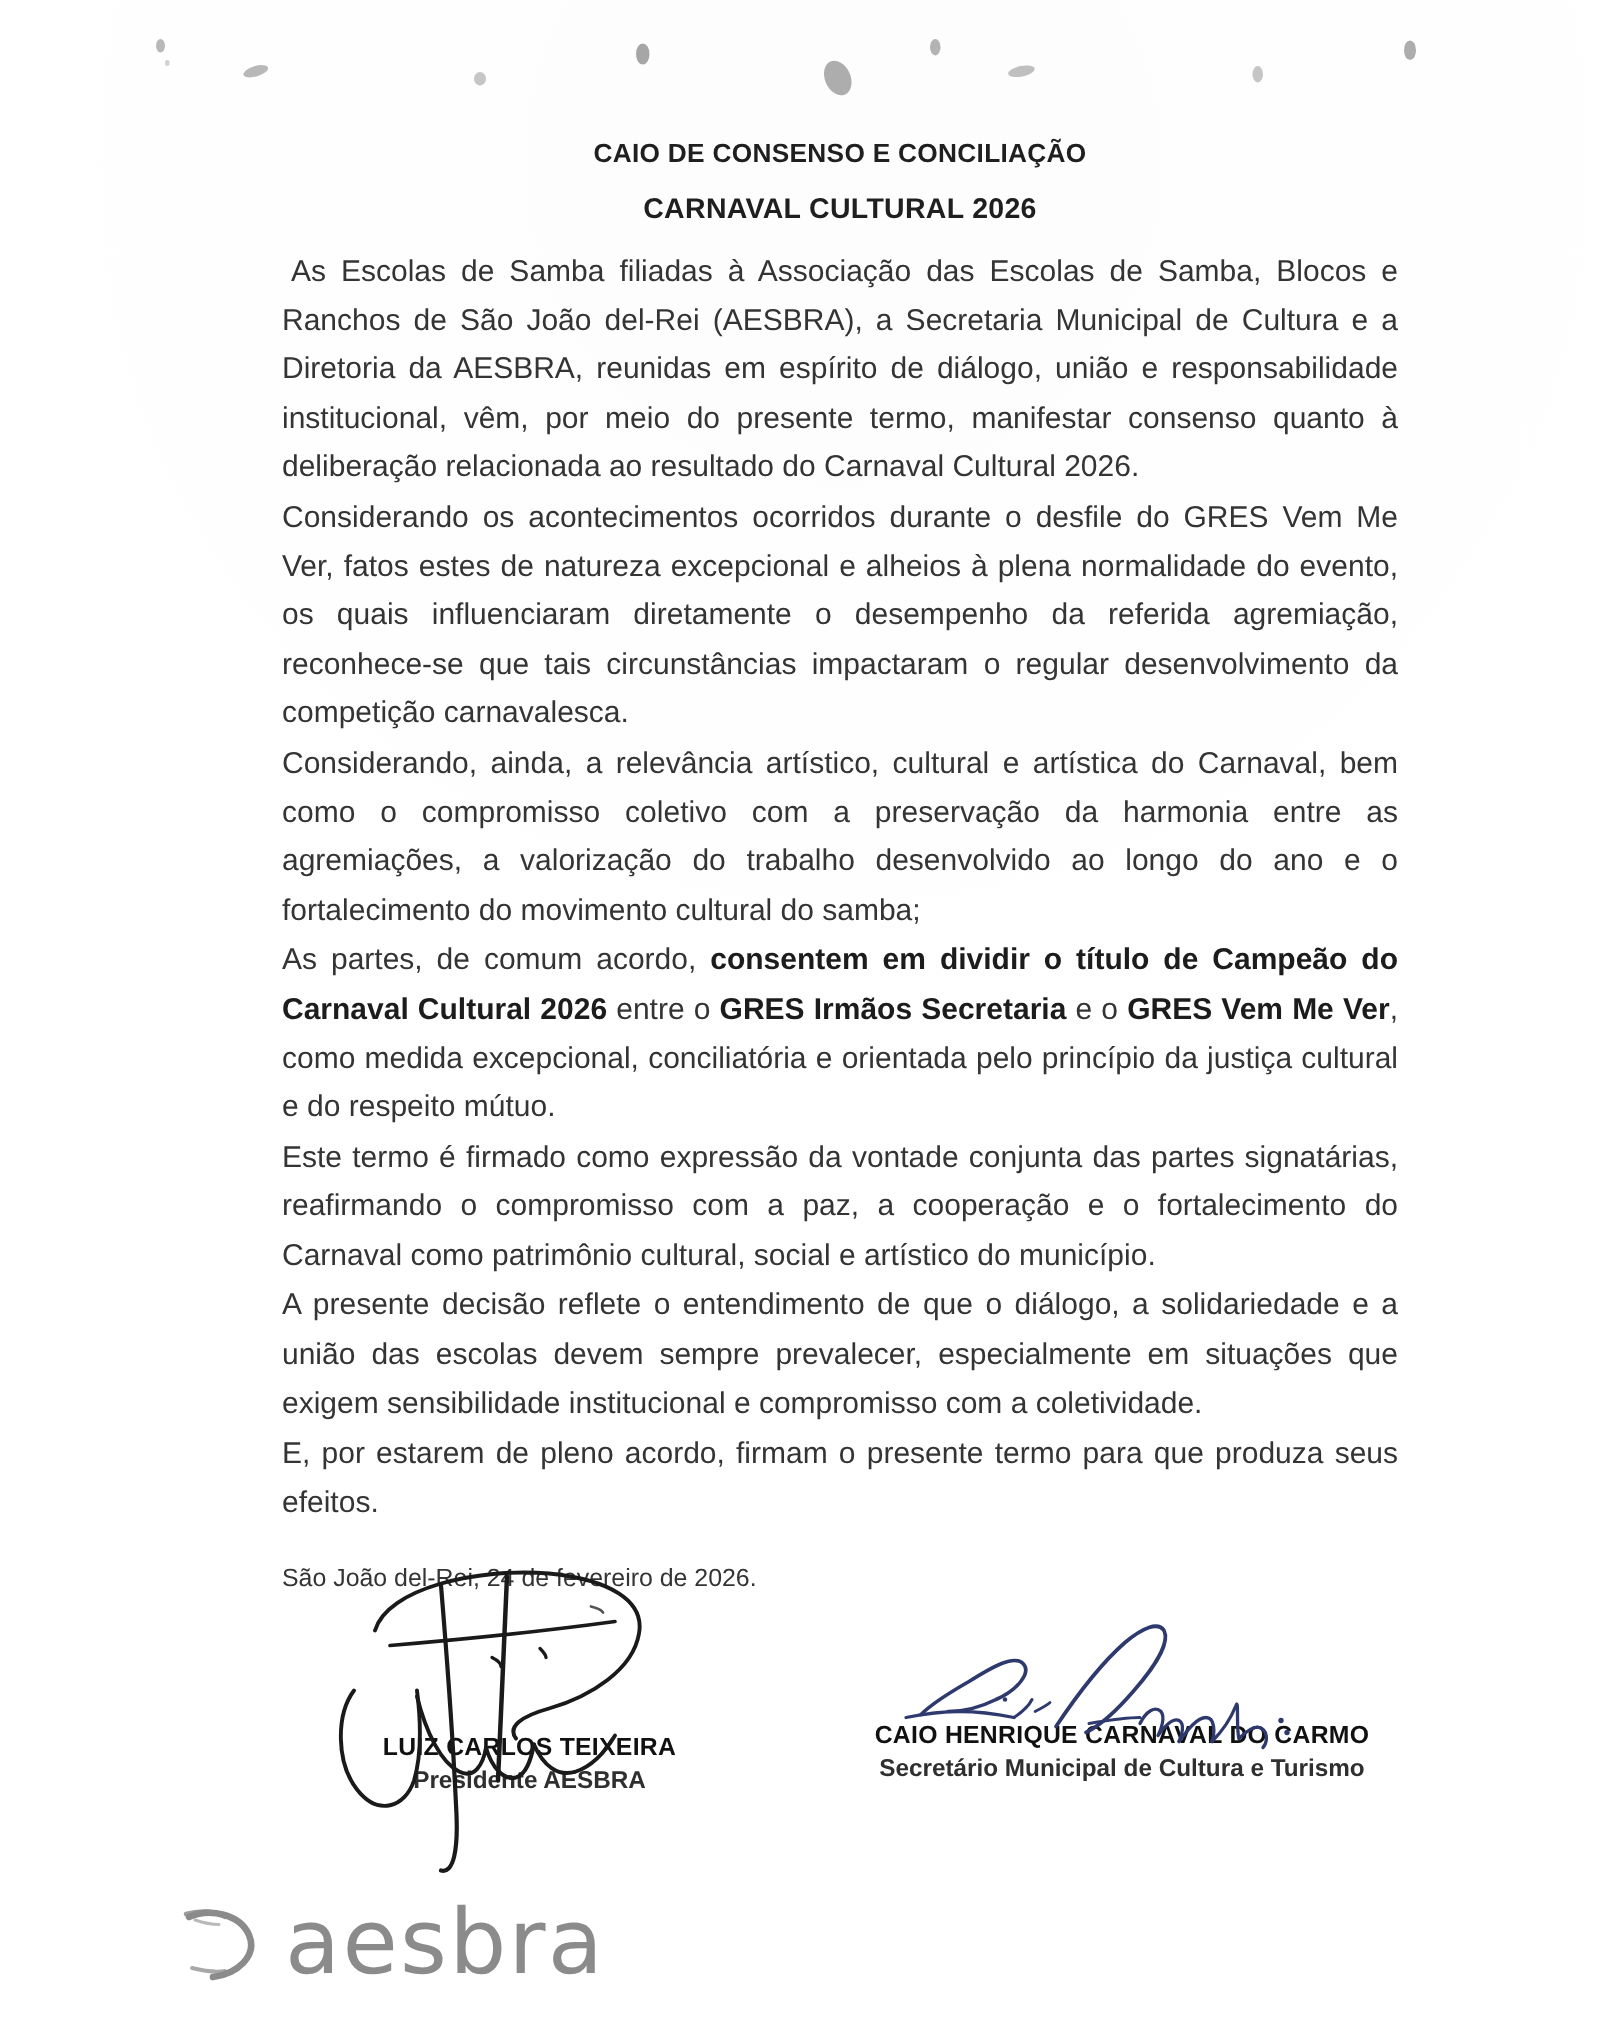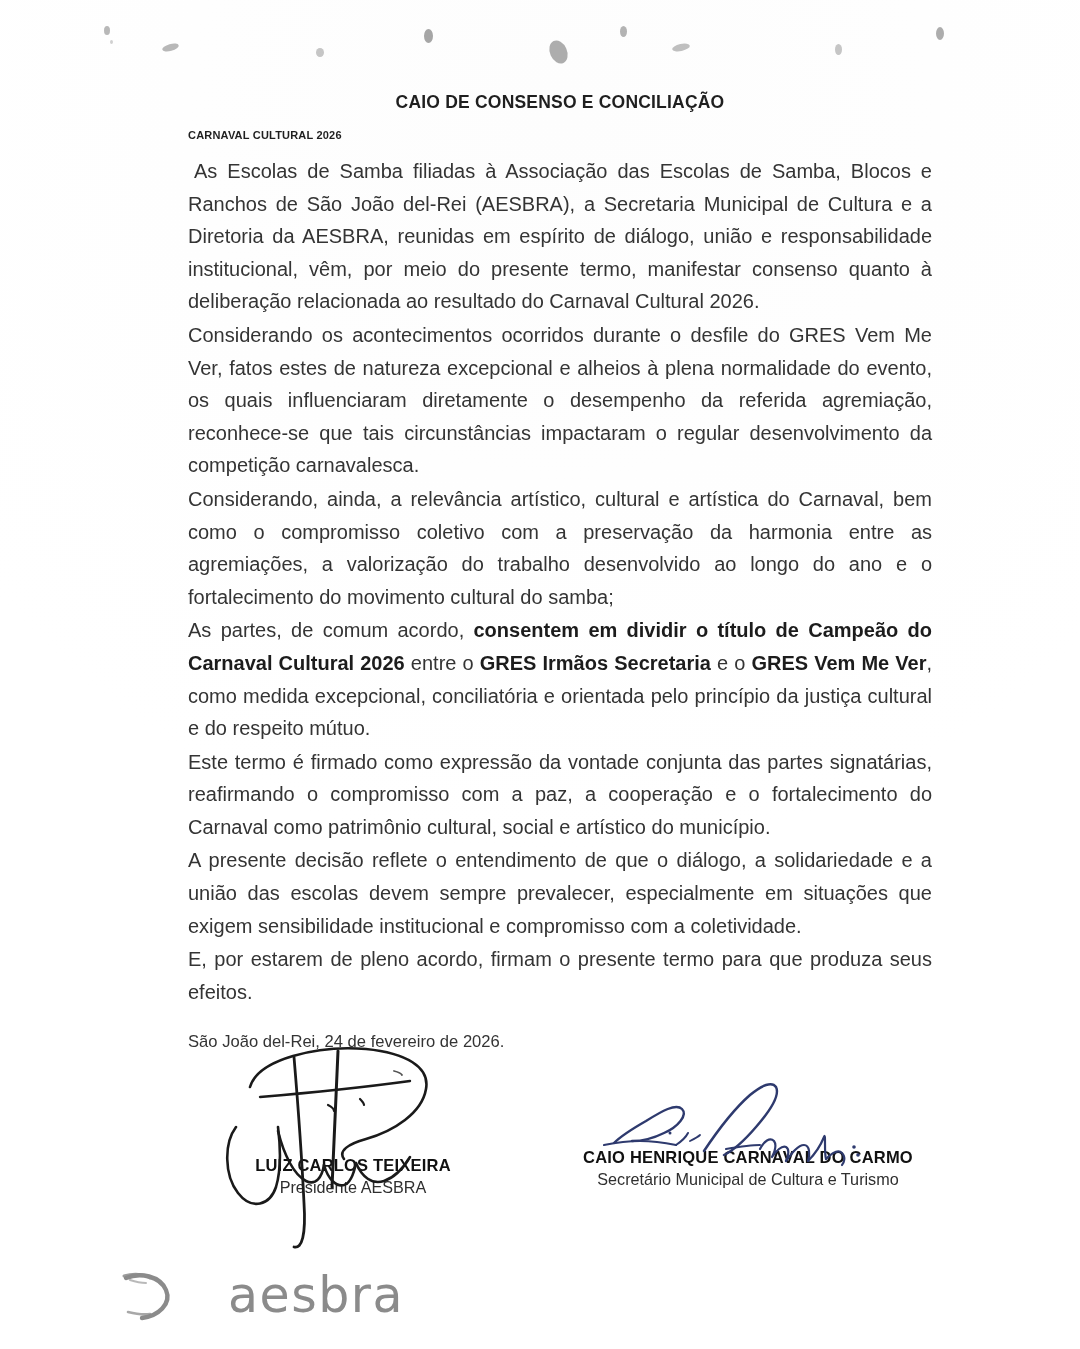--- a/index.html
+++ b/index.html
@@ -29,22 +29,23 @@
   }
   .title{
     text-align:center;
     font-weight:bold;
     font-size:17.5px;
     letter-spacing:.2px;
     color:#1f1f1f;
     margin:0 0 16px 0;
   }
   .subtitle{
-    font-weight:bold;
-    font-size:11px;
+    text-align:center;
+    font-weight:bold;
+    font-size:19px;
     letter-spacing:.2px;
     color:#1f1f1f;
     margin:0 0 14px 0;
   }
   p.para{
     margin:0 0 1px 0;
     text-align:justify;
     text-justify:inter-word;
     font-size:20px;
     line-height:32.6px;
@@ -80,38 +81,38 @@
     font-weight:bold;
     font-size:16.5px;
     line-height:21px;
     color:#111;
     letter-spacing:.2px;
   }
   .sig-role{
     font-size:16.2px;
     line-height:22px;
     color:#2f2f2f;
+    font-weight:bold;
   }
   .sig-ink svg{position:absolute;left:0;top:0;overflow:visible;}
 
   
   .logo{
     position:absolute;
     left:118px;top:1258px;
     width:250px;height:74px;
     display:flex;align-items:center;gap:10px;
   }
   .logo-mark{width:62px;height:62px;position:relative;flex:0 0 auto;}
   .logo-text{
-    font-size:49px;
+    font-size:60px;
     letter-spacing:1.5px;
     color:#8b8b8b;
     font-family:"DejaVu Sans", sans-serif;
     line-height:1;
-    margin-left:38px;
   }
 </style>
 </head>
 <body>
 
 <div class="page">
 
   <div class="specks">
     <span class="speck" style="left:104px;top:26px;width:6px;height:9px;"></span>
     <span class="speck" style="left:110px;top:40px;width:3px;height:4px;opacity:.4;"></span>

